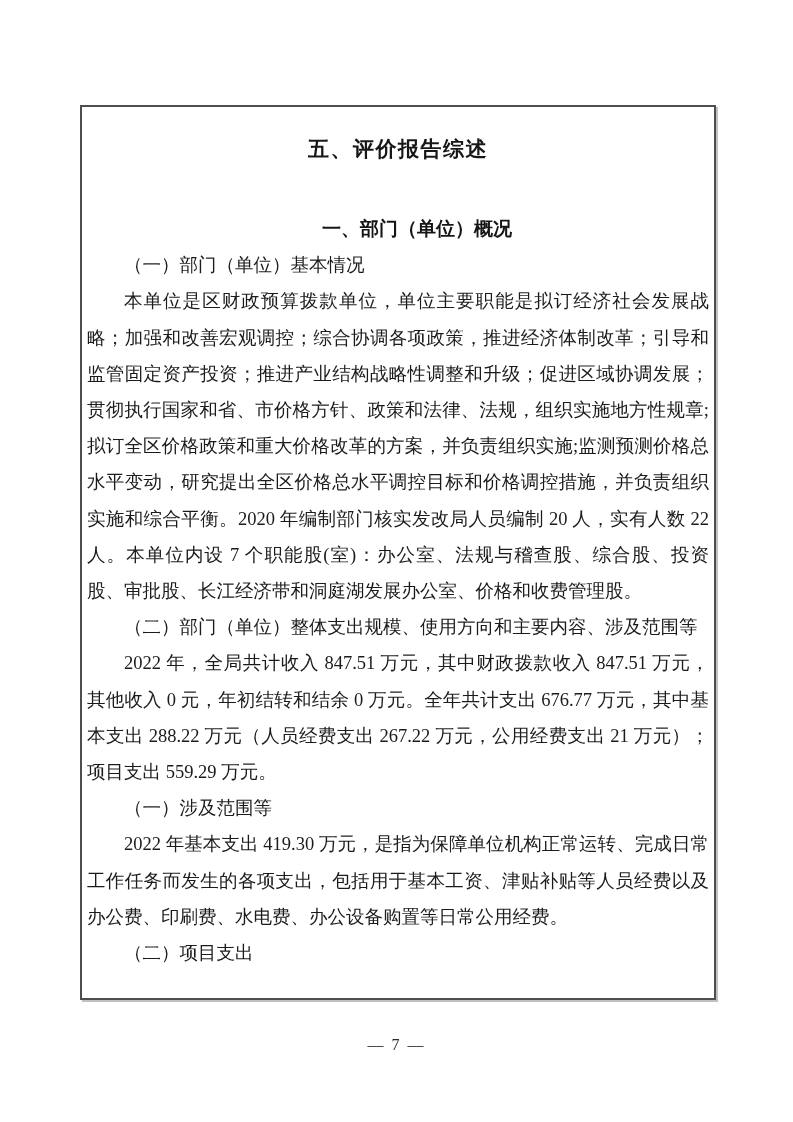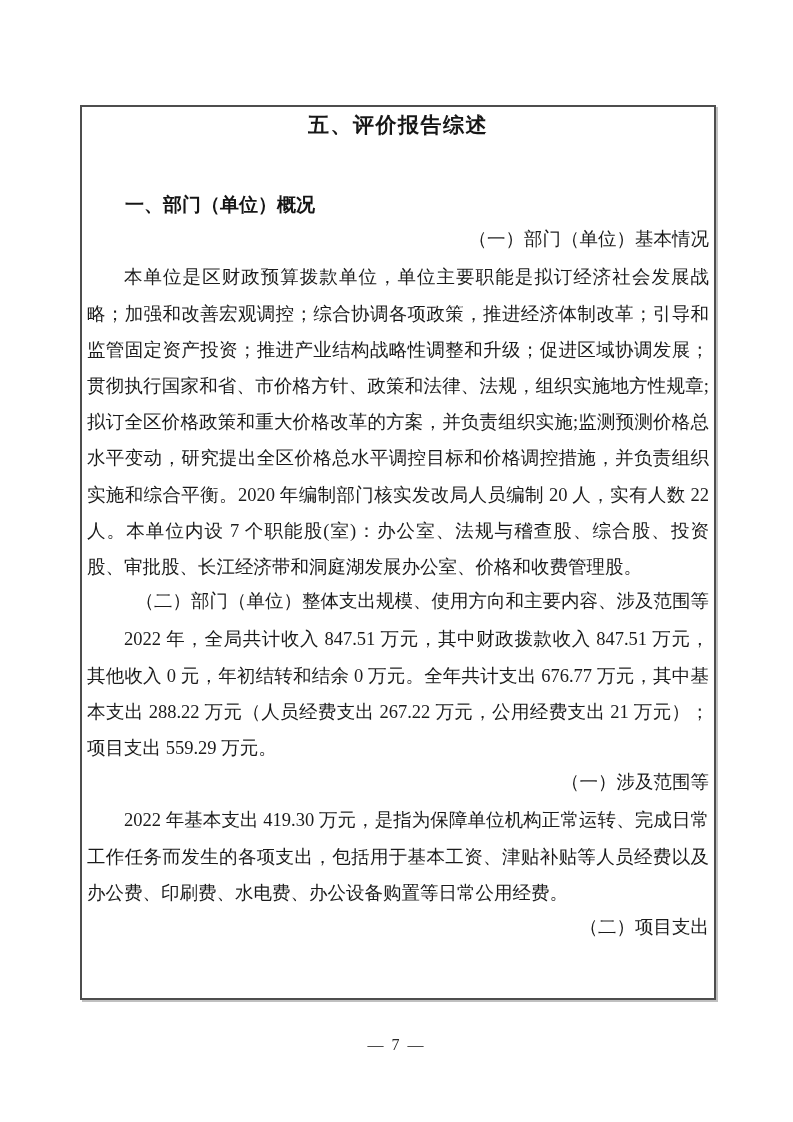--- a/index.html
+++ b/index.html
@@ -18,21 +18,21 @@
   .doc-box {
     position: absolute;
     left: 80px;
     top: 105px;
     width: 636px;
     height: 895px;
     box-sizing: border-box;
     border: 2px solid #4e4e4e;
     box-shadow: 2px 2px 0 rgba(130,130,130,0.5);
     background: #ffffff;
-    padding: 4px 5px 0 5px;
+    padding: 28px 5px 0 5px;
     overflow: hidden;
   }
   .doc-title {
     font-family: "Liberation Sans", "DejaVu Sans", sans-serif;
     font-weight: bold;
     font-size: 21px;
     line-height: 28px;
     letter-spacing: 1.5px;
     text-align: center;
     color: #171717;
@@ -45,25 +45,25 @@
     color: #1b1b1b;
     text-align: justify;
     text-justify: inter-ideograph;
     text-indent: 2em;
   }
   .block.h1 {
     font-family: "Liberation Sans", "DejaVu Sans", sans-serif;
     font-weight: bold;
     font-size: 19px;
     color: #151515;
-    text-align: left;
+    text-align: center;
   }
   .block.h2 {
-    font-family: Liberation Mono, monospace;
-    text-align: right;
+    font-family: Liberation Sans, sans-serif;
+    text-align: left;
   }
   .block.p {
     font-family: Liberation Serif, serif;
   }
   .page-number {
     position: absolute;
     left: 0;
     right: 0;
     top: 1036px;
     text-align: center;

